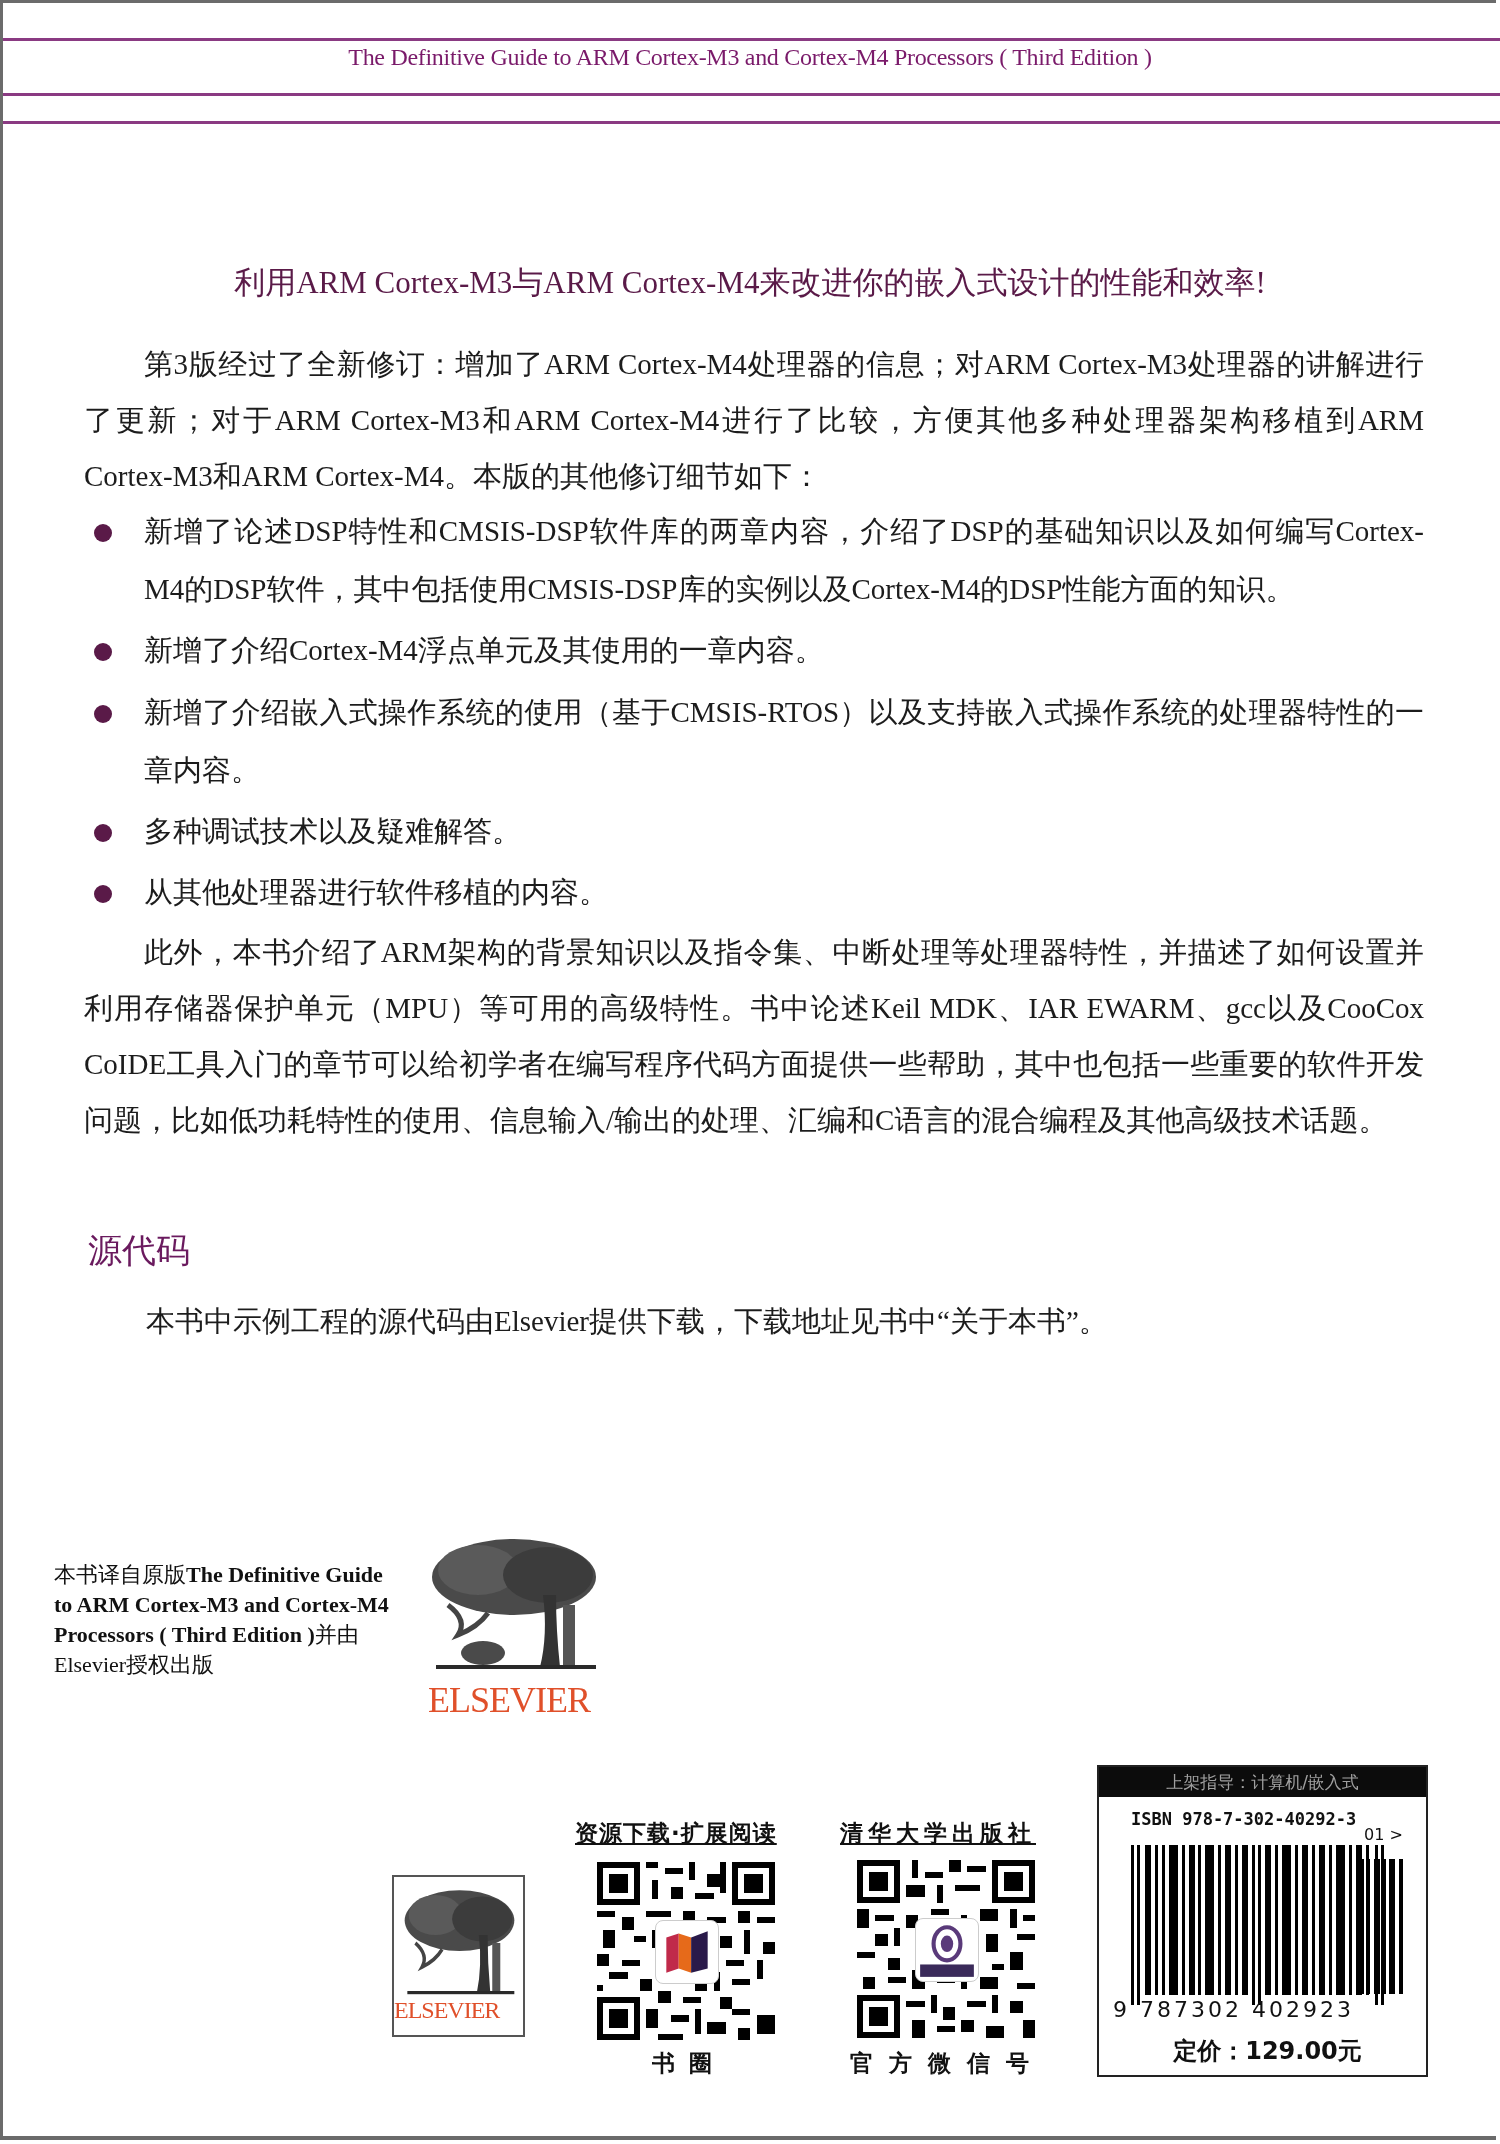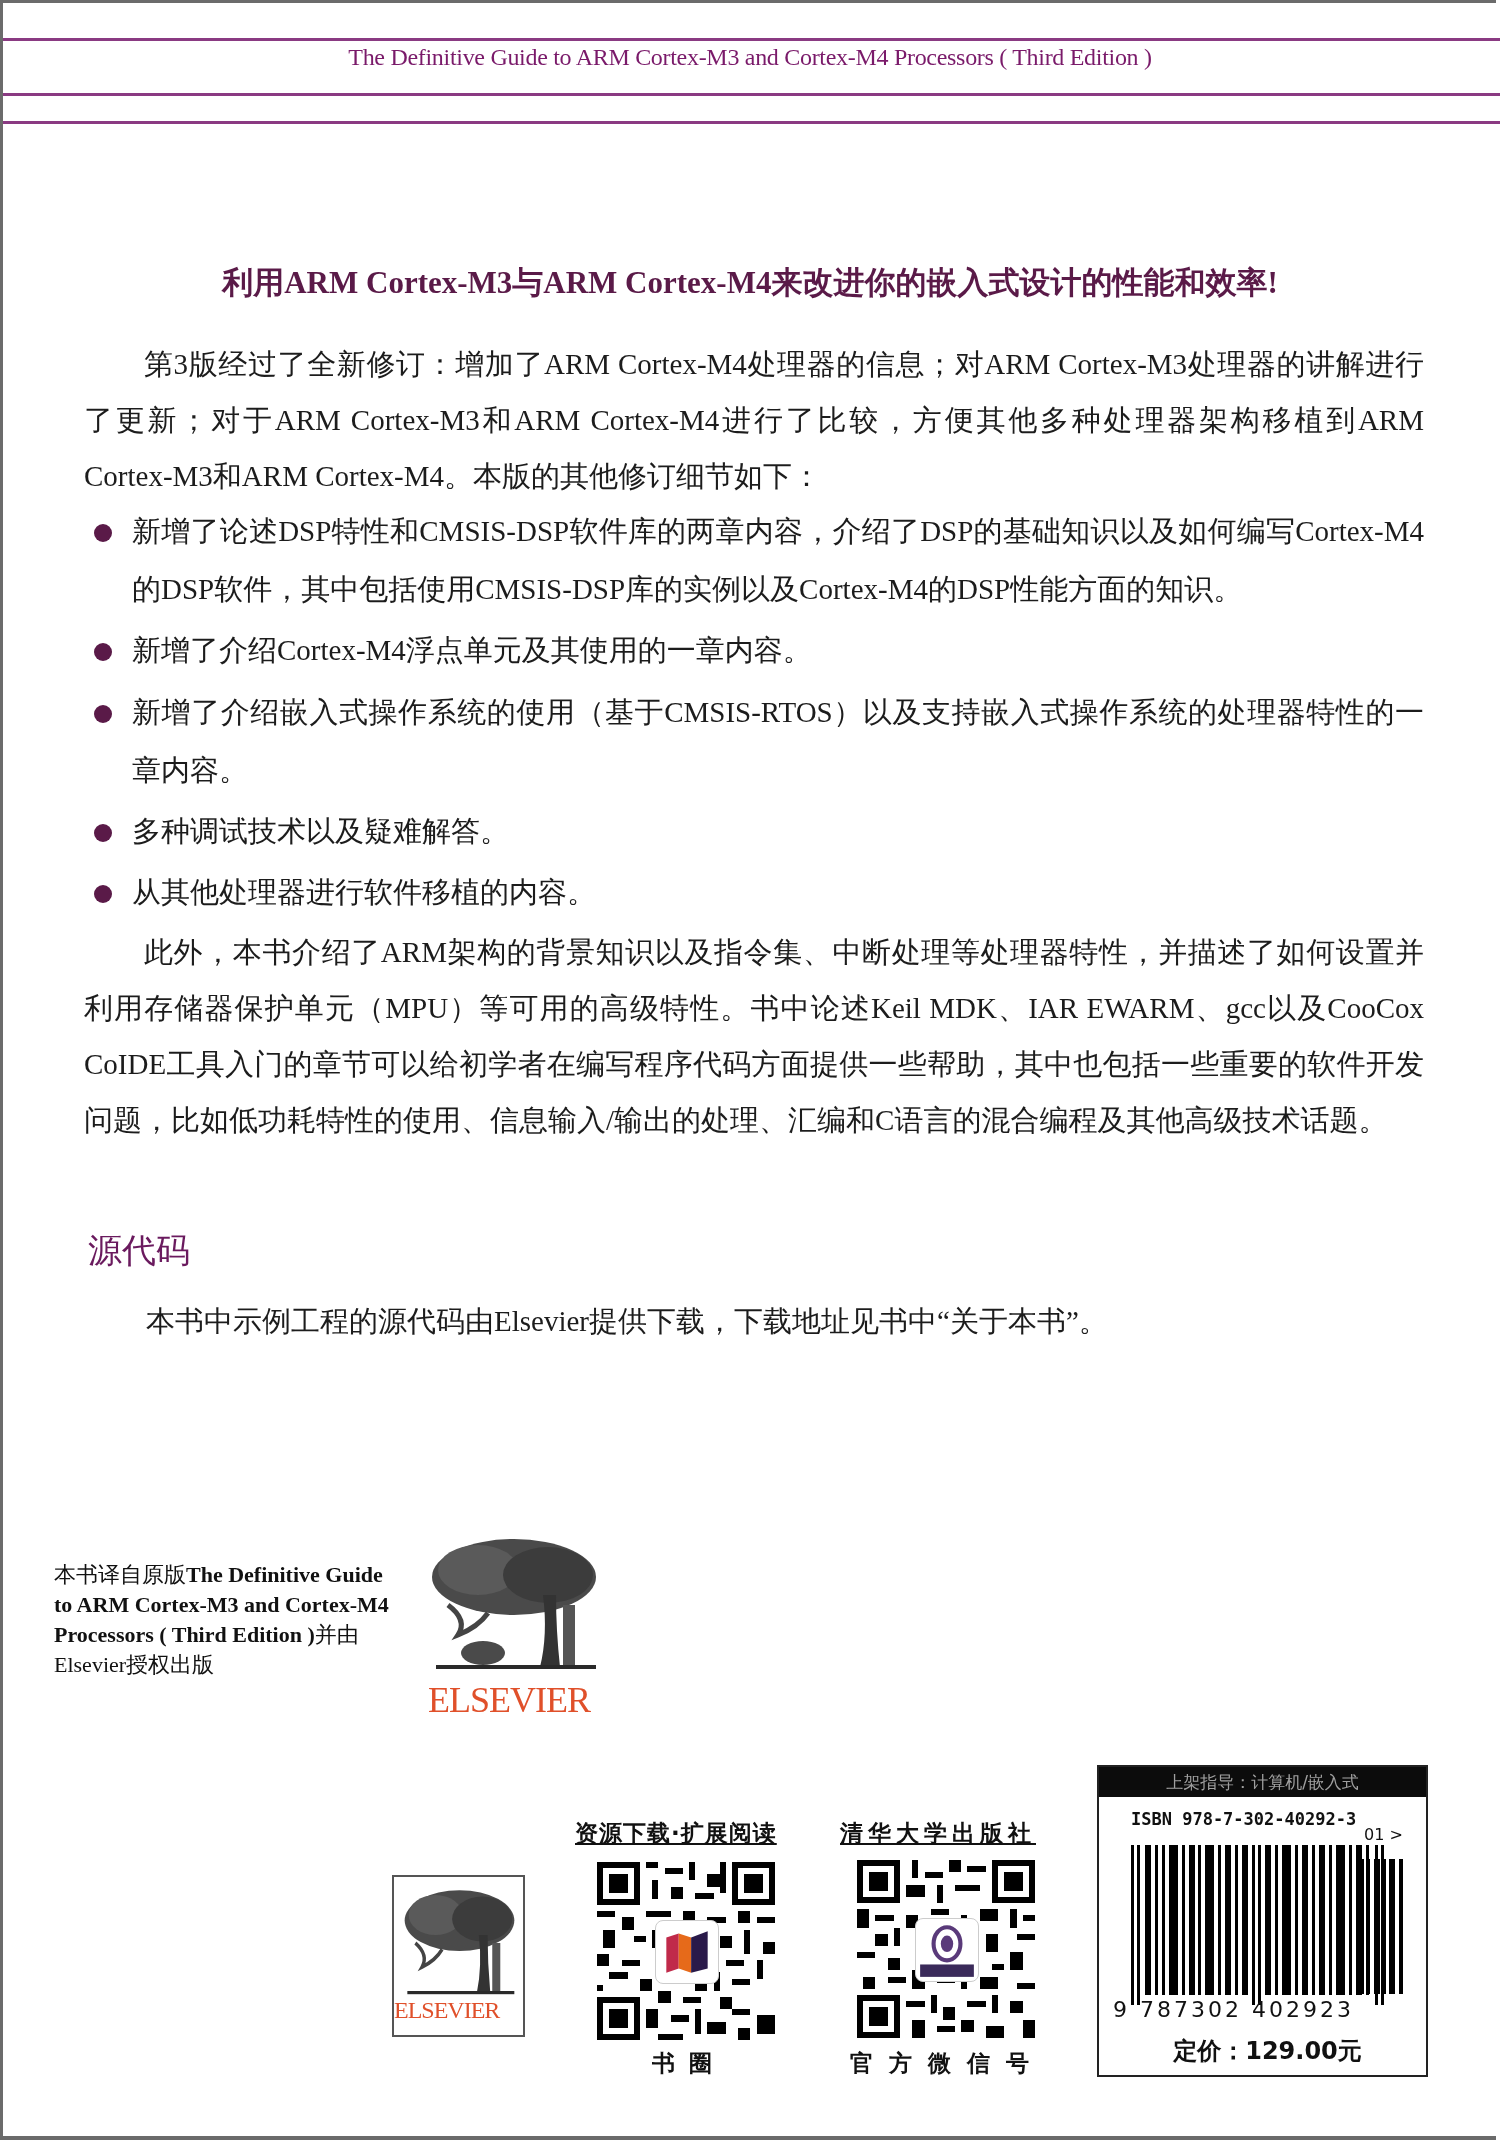--- a/index.html
+++ b/index.html
@@ -5,27 +5,27 @@
   html, body { margin: 0; padding: 0; background: #ffffff; }
   body { width: 1500px; height: 2144px; position: relative; overflow: hidden;
          font-family: "Liberation Serif", "DejaVu Serif", serif; color: #1a1a1a; }
   .page-frame { position: absolute; left: 0; top: 0; width: 1496px; height: 2140px;
                 border-left: 3px solid #6b6b6b; border-top: 3px solid #6b6b6b;
                 border-bottom: 4px solid #6b6b6b; box-sizing: border-box; }
   .rule { position: absolute; left: 3px; right: 0; height: 3px; background: #8a3a82; }
   .header-title { position: absolute; left: 0; width: 1500px; top: 44px; text-align: center;
                   font-size: 24px; color: #7a1a6a; letter-spacing: -0.3px; }
   .headline { position: absolute; left: 0; width: 1500px; top: 262px; text-align: center;
-              font-size: 31px; font-weight: bold; color: #5a1a48; }
+              font-size: 31px; font-weight: normal; color: #5a1a48; }
   .para { position: absolute; left: 84px; width: 1340px; font-size: 29px; line-height: 56px;
           text-align: justify; text-indent: 60px; color: #1c1c1c; }
   .bullet { position: absolute; left: 84px; width: 1340px; }
   .bullet .dot { position: absolute; left: 10px; top: 22px; width: 18px; height: 18px;
                  border-radius: 50%; background: #5a1a48; }
-  .bullet .txt { margin-left: 48px; font-size: 29px; line-height: 58px; color: #1c1c1c;
+  .bullet .txt { margin-left: 60px; font-size: 29px; line-height: 58px; color: #1c1c1c;
                  text-align: justify; }
   .section-heading { position: absolute; left: 88px; top: 1228px; font-size: 34px;
                      color: #6a1a5e; }
   .source-text { position: absolute; left: 146px; top: 1302px; font-size: 29px; color: #1c1c1c; }
   .license-text { position: absolute; left: 54px; top: 1560px; width: 360px; font-size: 22px;
                   line-height: 30px; color: #111; font-weight: bold; }
   .license-text .light { font-weight: normal; }
   .elsevier-big { position: absolute; left: 428px; top: 1535px; width: 172px; }
   .elsevier-big .tree { width: 172px; height: 140px; }
   .elsevier-word { color: #e0502a; font-size: 36px; letter-spacing: -1px;

